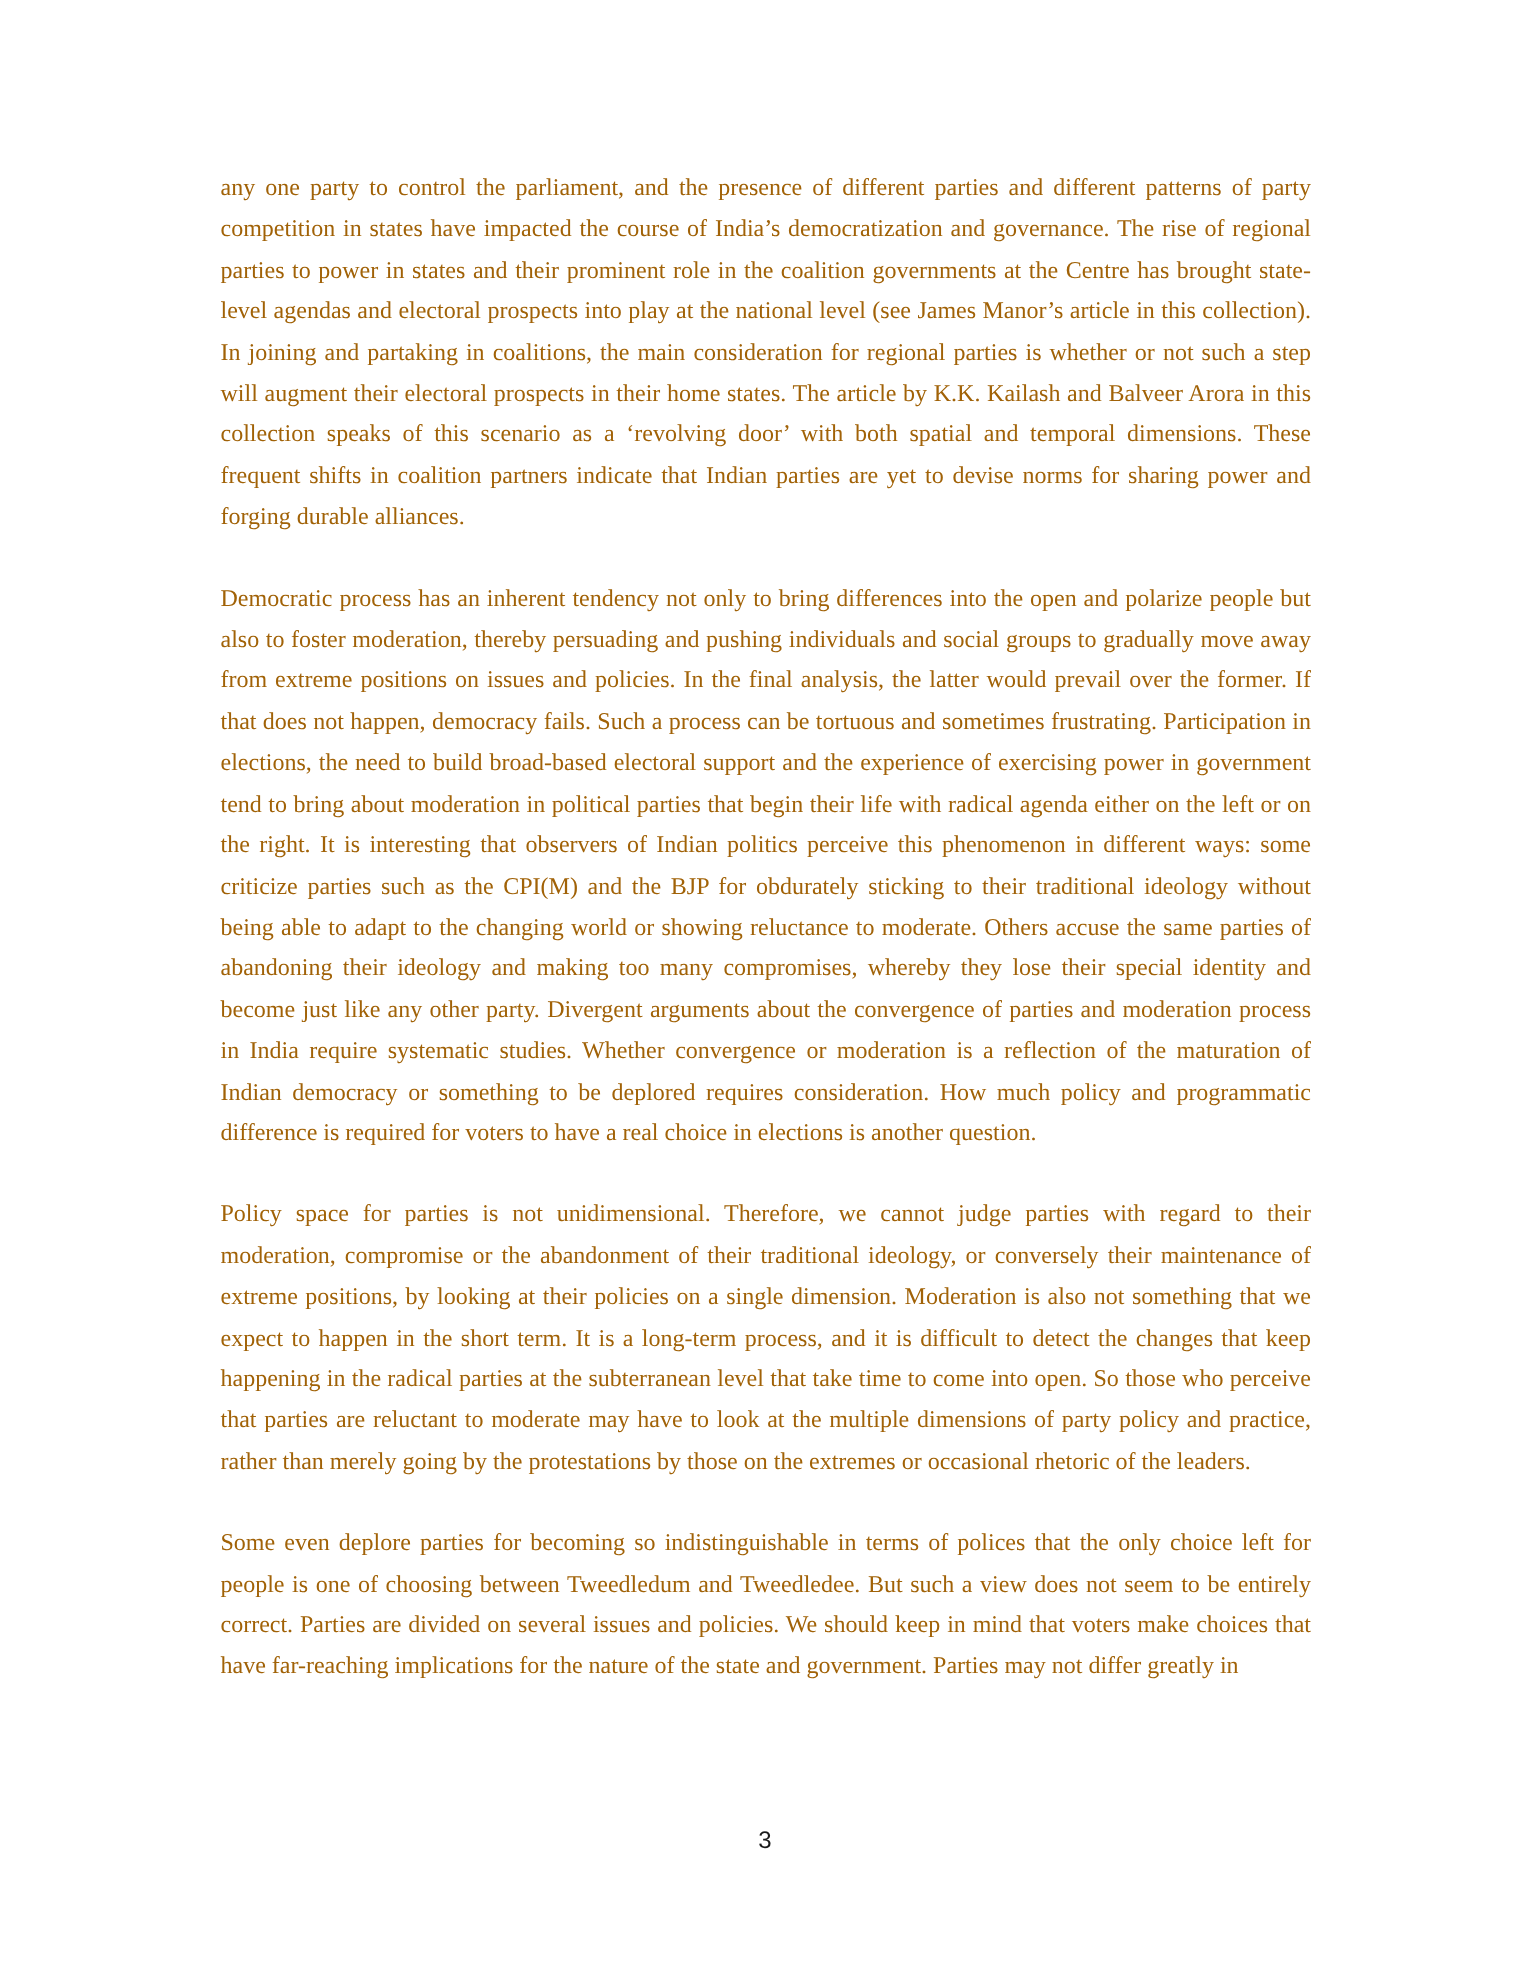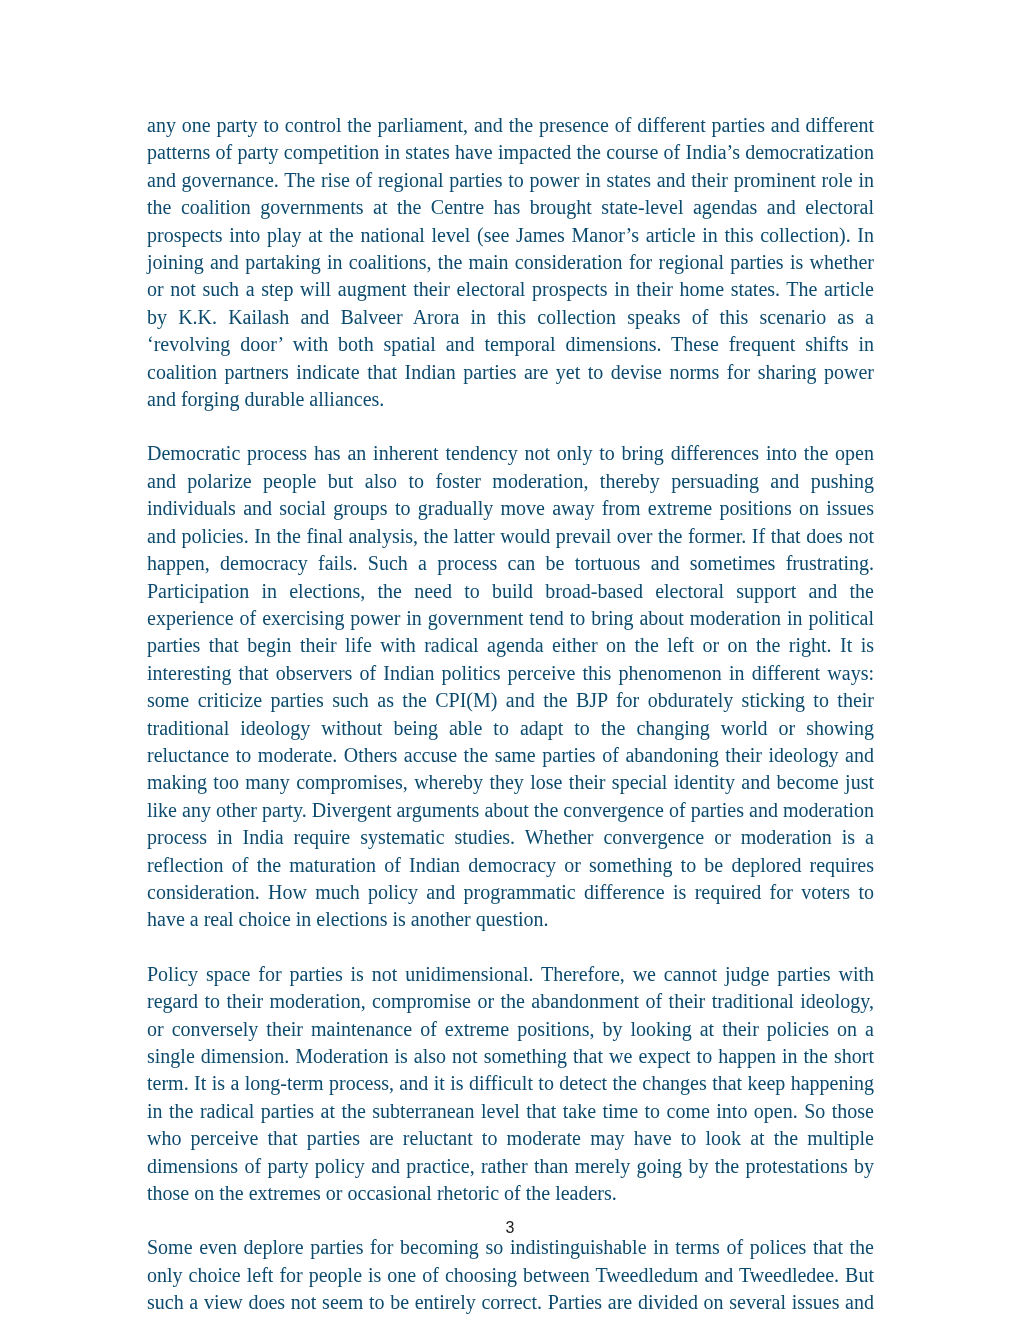--- a/index.html
+++ b/index.html
@@ -26,29 +26,29 @@
   }
   .text-column {
     position: absolute;
     left: 147px;
     top: 112px;
     width: 727px;
   }
   p.para {
     margin: 0 0 27px 0;
     padding: 0;
-    font-size: 20px;
+    font-size: 16px;
     line-height: 27.4px;
     text-align: justify;
     text-justify: inter-word;
     
     word-spacing: normal;
     hyphens: none;
     -webkit-hyphens: none;
-    color: #0c4a6e;
+    color: #a16207;
   }
   p.para:last-child {
     margin-bottom: 0;
   }
   .page-number {
     position: absolute;
     left: 0;
     top: 1218px;
     width: 1020px;
     text-align: center;

